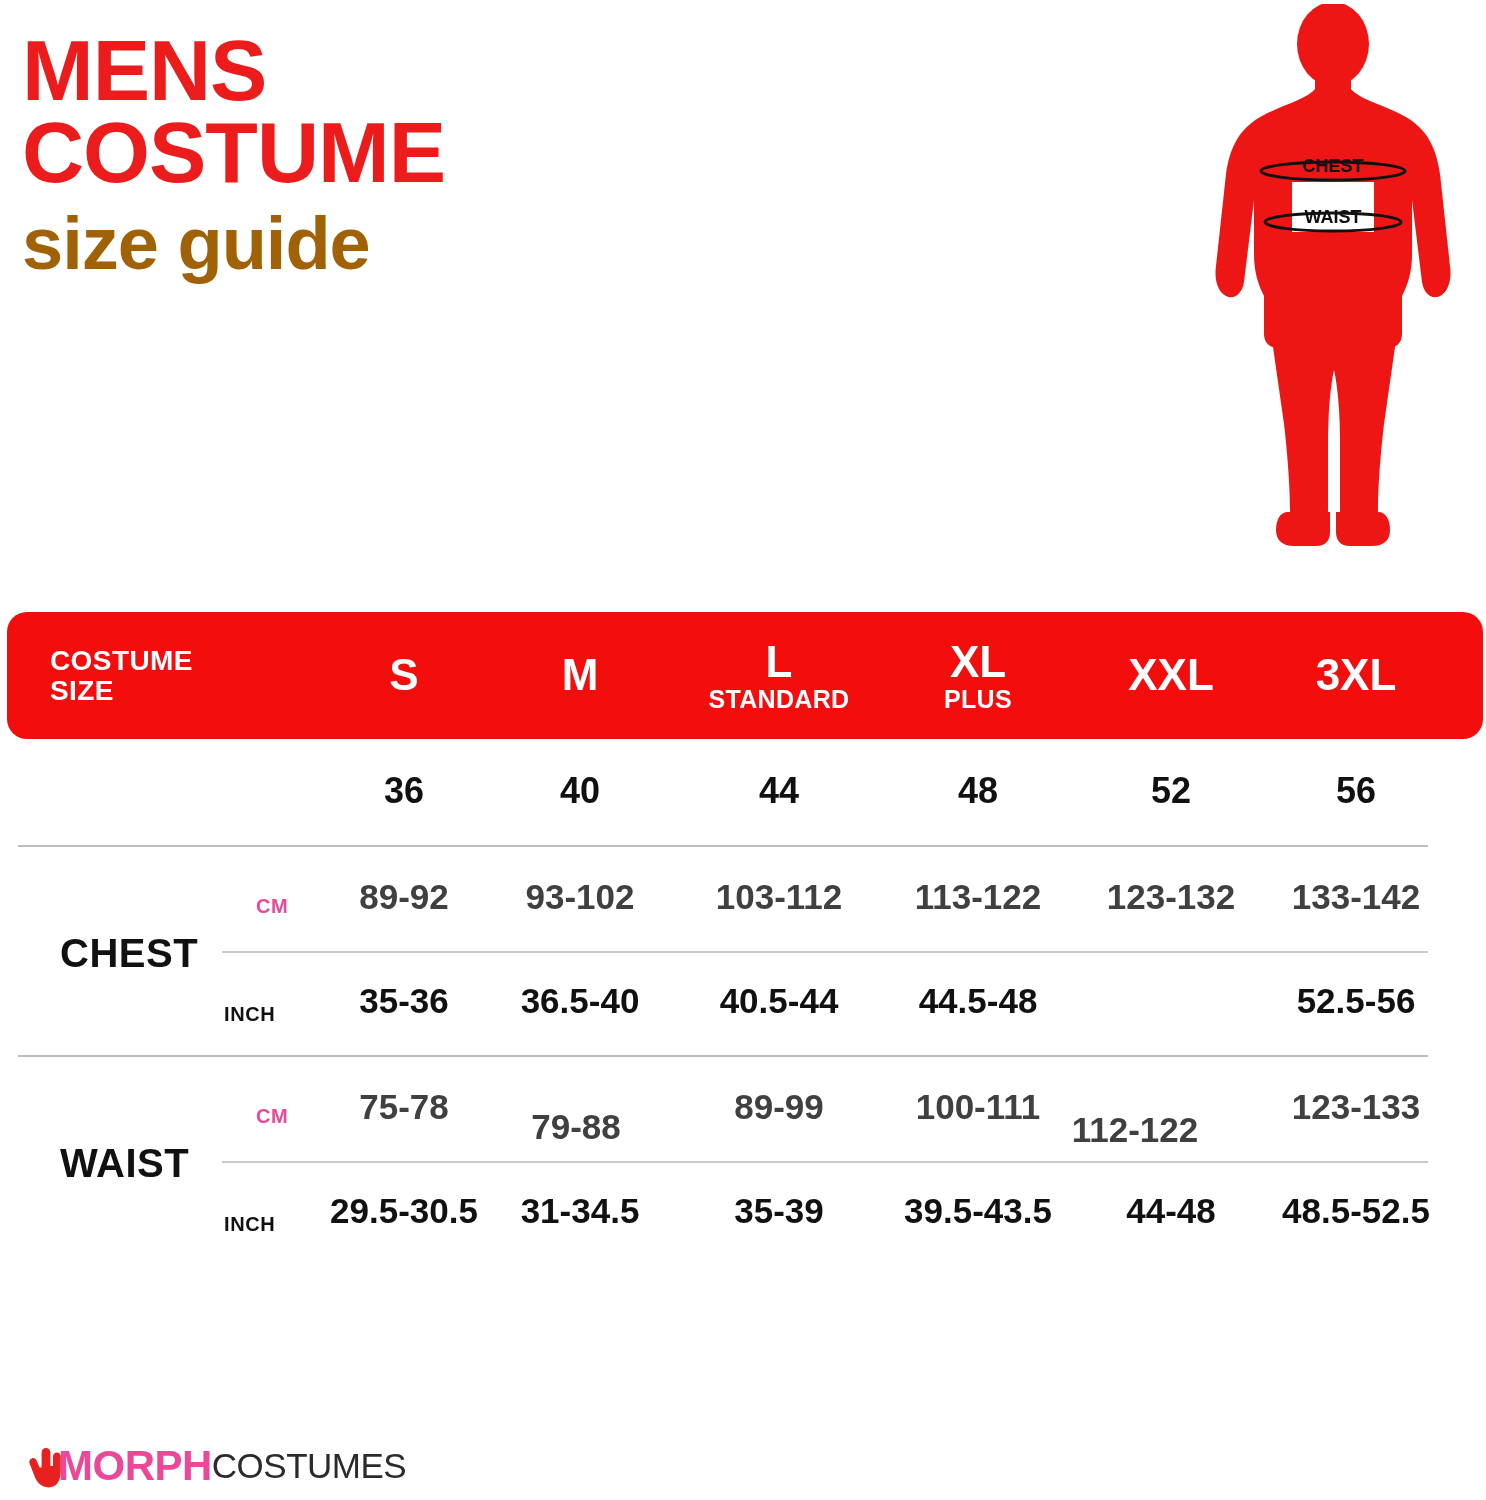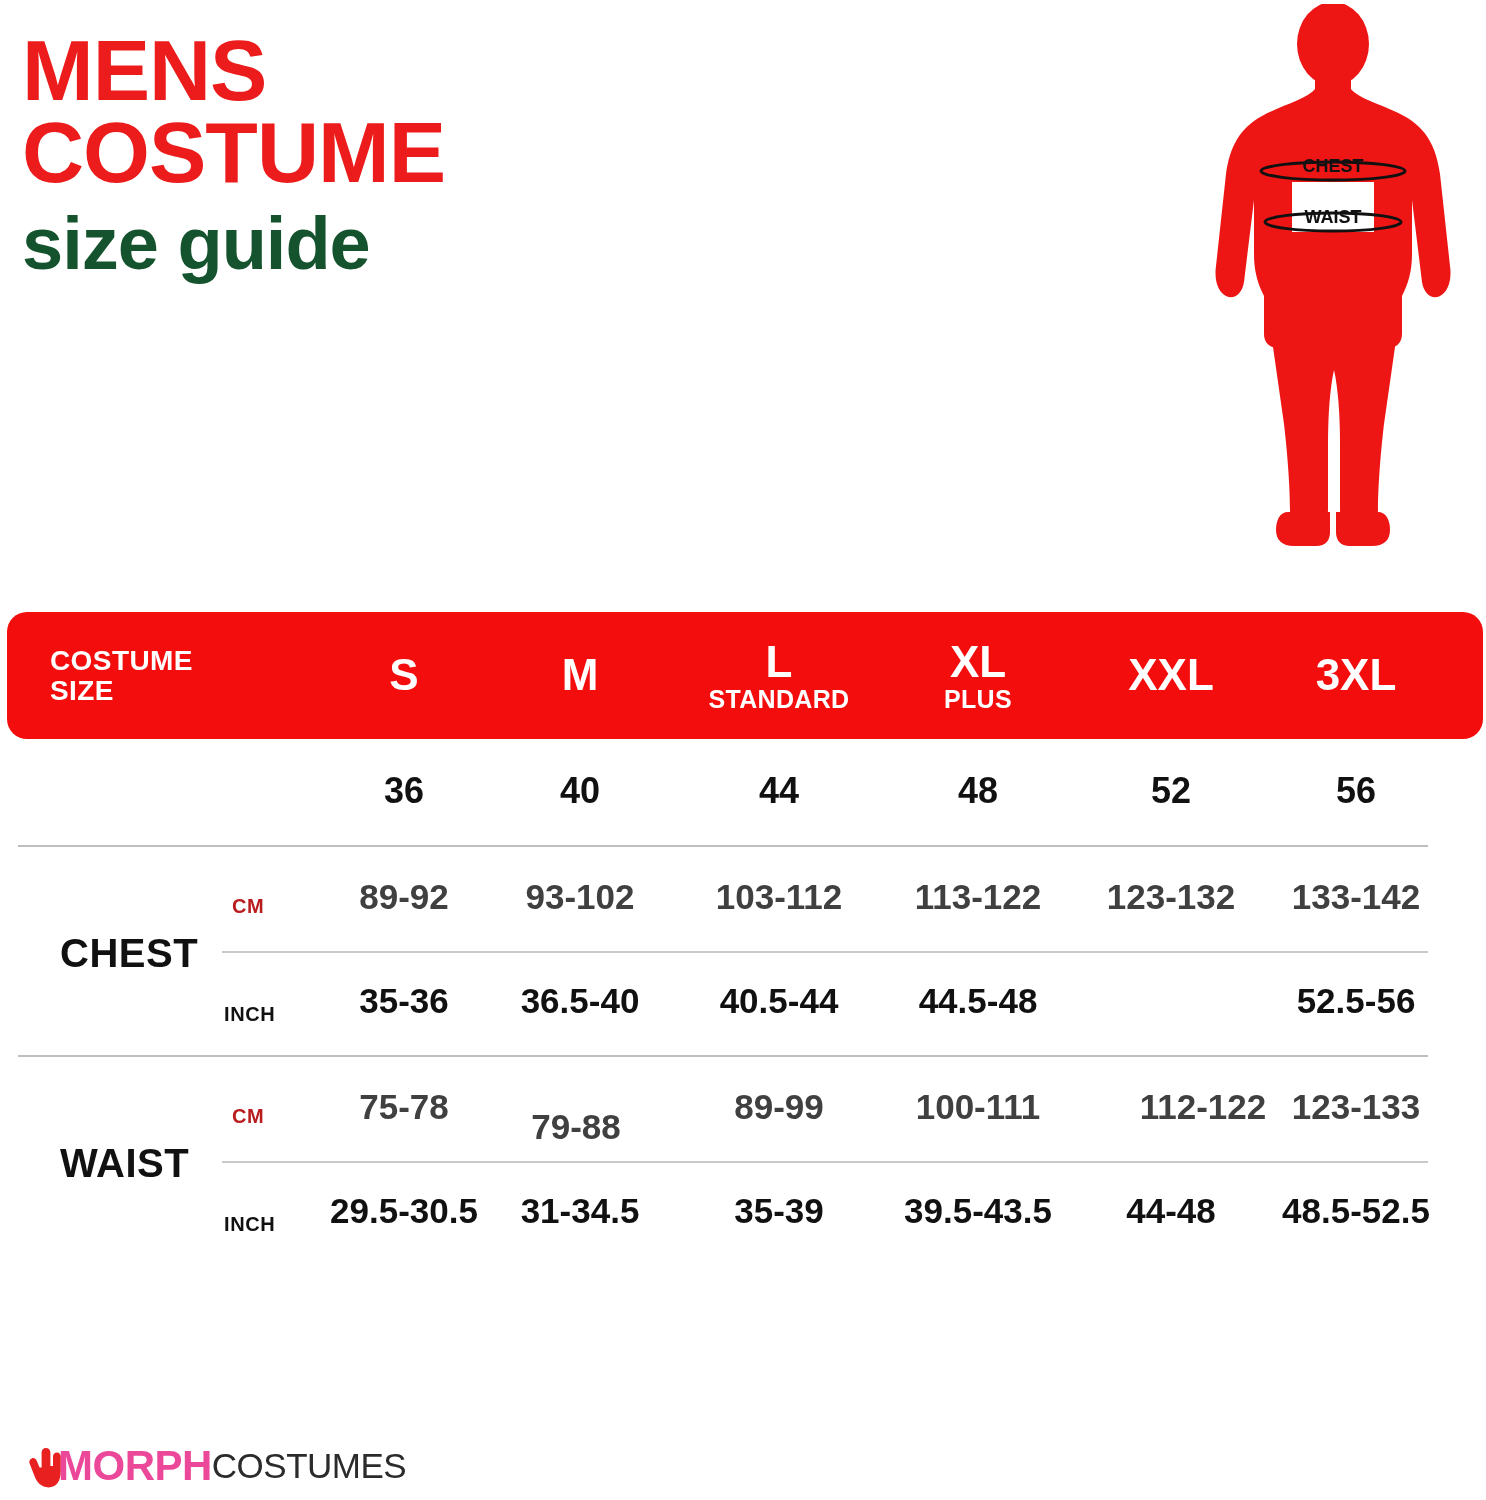--- a/index.html
+++ b/index.html
@@ -25,21 +25,21 @@
   #title-main {
     color: #ED1C1C;
     font-size: 86px;
     line-height: 0.95;
     font-weight: bold;
     letter-spacing: -1px;
     white-space: pre-line;
     margin: 0;
   }
   #title-sub {
-    color: #14532d;
+    color: #a16207;
     font-size: 74px;
     line-height: 1.0;
     font-weight: bold;
     letter-spacing: -1px;
     margin: 14px 0 0 0;
   }
 
   
   #figure-wrap {
     position: absolute;
@@ -140,21 +140,21 @@
     font-weight: bold;
     color: #111111;
     letter-spacing: 0.5px;
   }
   .unit-label {
     position: absolute;
     font-size: 20px;
     font-weight: bold;
     letter-spacing: 0.6px;
   }
-  .unit-cm { color: #b91c1c; }
+  .unit-cm { color: #ec4899; margin-left: 24px; }
   .unit-inch { color: #111111; }
 
   
   #logo {
     position: absolute;
     left: 26px;
     top: 1442px;
     display: flex;
     align-items: center;
   }
@@ -321,21 +321,21 @@
       <div class="unit-label unit-inch" style="left: 224px; top: 158px;">INCH</div>
     </div>
 
   <div class="measure-group" id="group-waist">
       <div class="hline-full" style="top: 0px;"></div>
       <div class="num-row" style="margin-top: 2px;">
         <div class="cell red" style="left: 309px; width: 190px;">75-78</div>
         <div class="cell red" style="left: 481px; width: 190px; margin-top: 20px;">79-88</div>
         <div class="cell red" style="left: 684px; width: 190px;">89-99</div>
         <div class="cell red" style="left: 883px; width: 190px;">100-111</div>
-        <div class="cell red" style="left: 1108px; width: 190px;">112-122</div>
+        <div class="cell red" style="left: 1040px; width: 190px; margin-top: 23px;">112-122</div>
         <div class="cell red" style="left: 1261px; width: 190px;">123-133</div>
       </div>
       <div class="hline-short" style="top: 106px;"></div>
       <div class="num-row">
         <div class="cell" style="left: 309px; width: 190px;">29.5-30.5</div>
         <div class="cell" style="left: 485px; width: 190px;">31-34.5</div>
         <div class="cell" style="left: 684px; width: 190px;">35-39</div>
         <div class="cell" style="left: 883px; width: 190px;">39.5-43.5</div>
         <div class="cell" style="left: 1076px; width: 190px;">44-48</div>
         <div class="cell" style="left: 1261px; width: 190px;">48.5-52.5</div>

